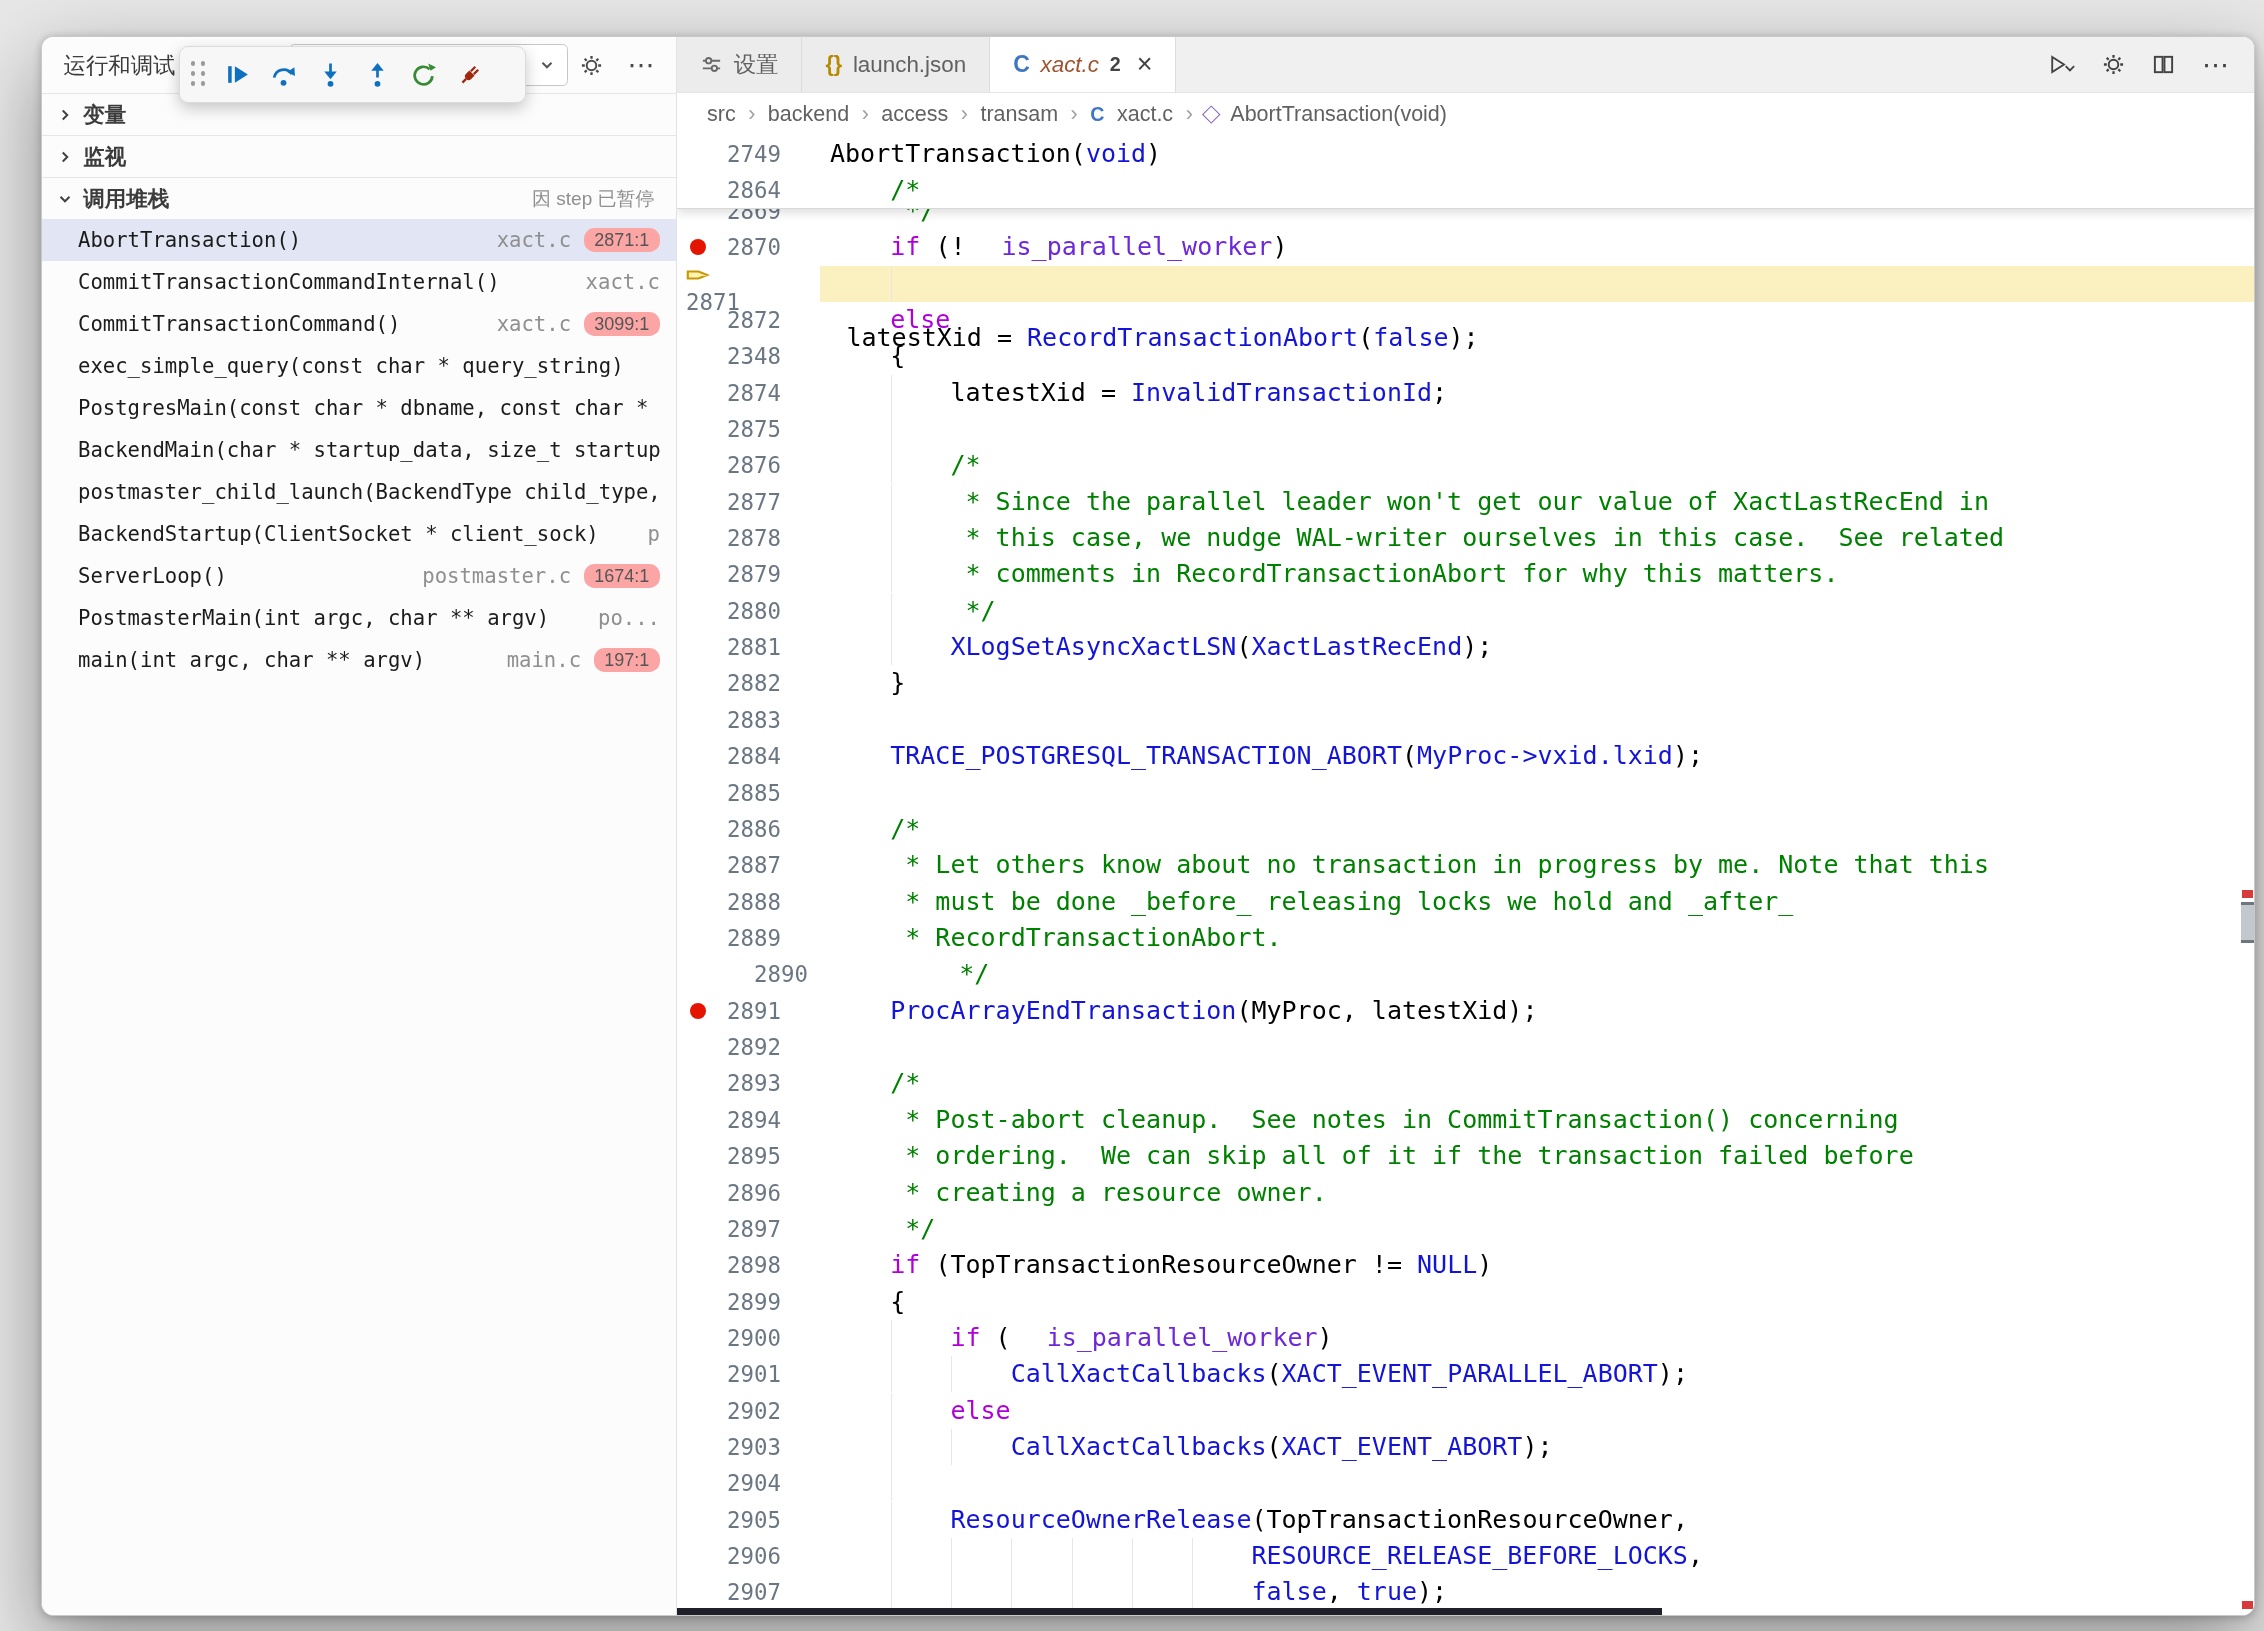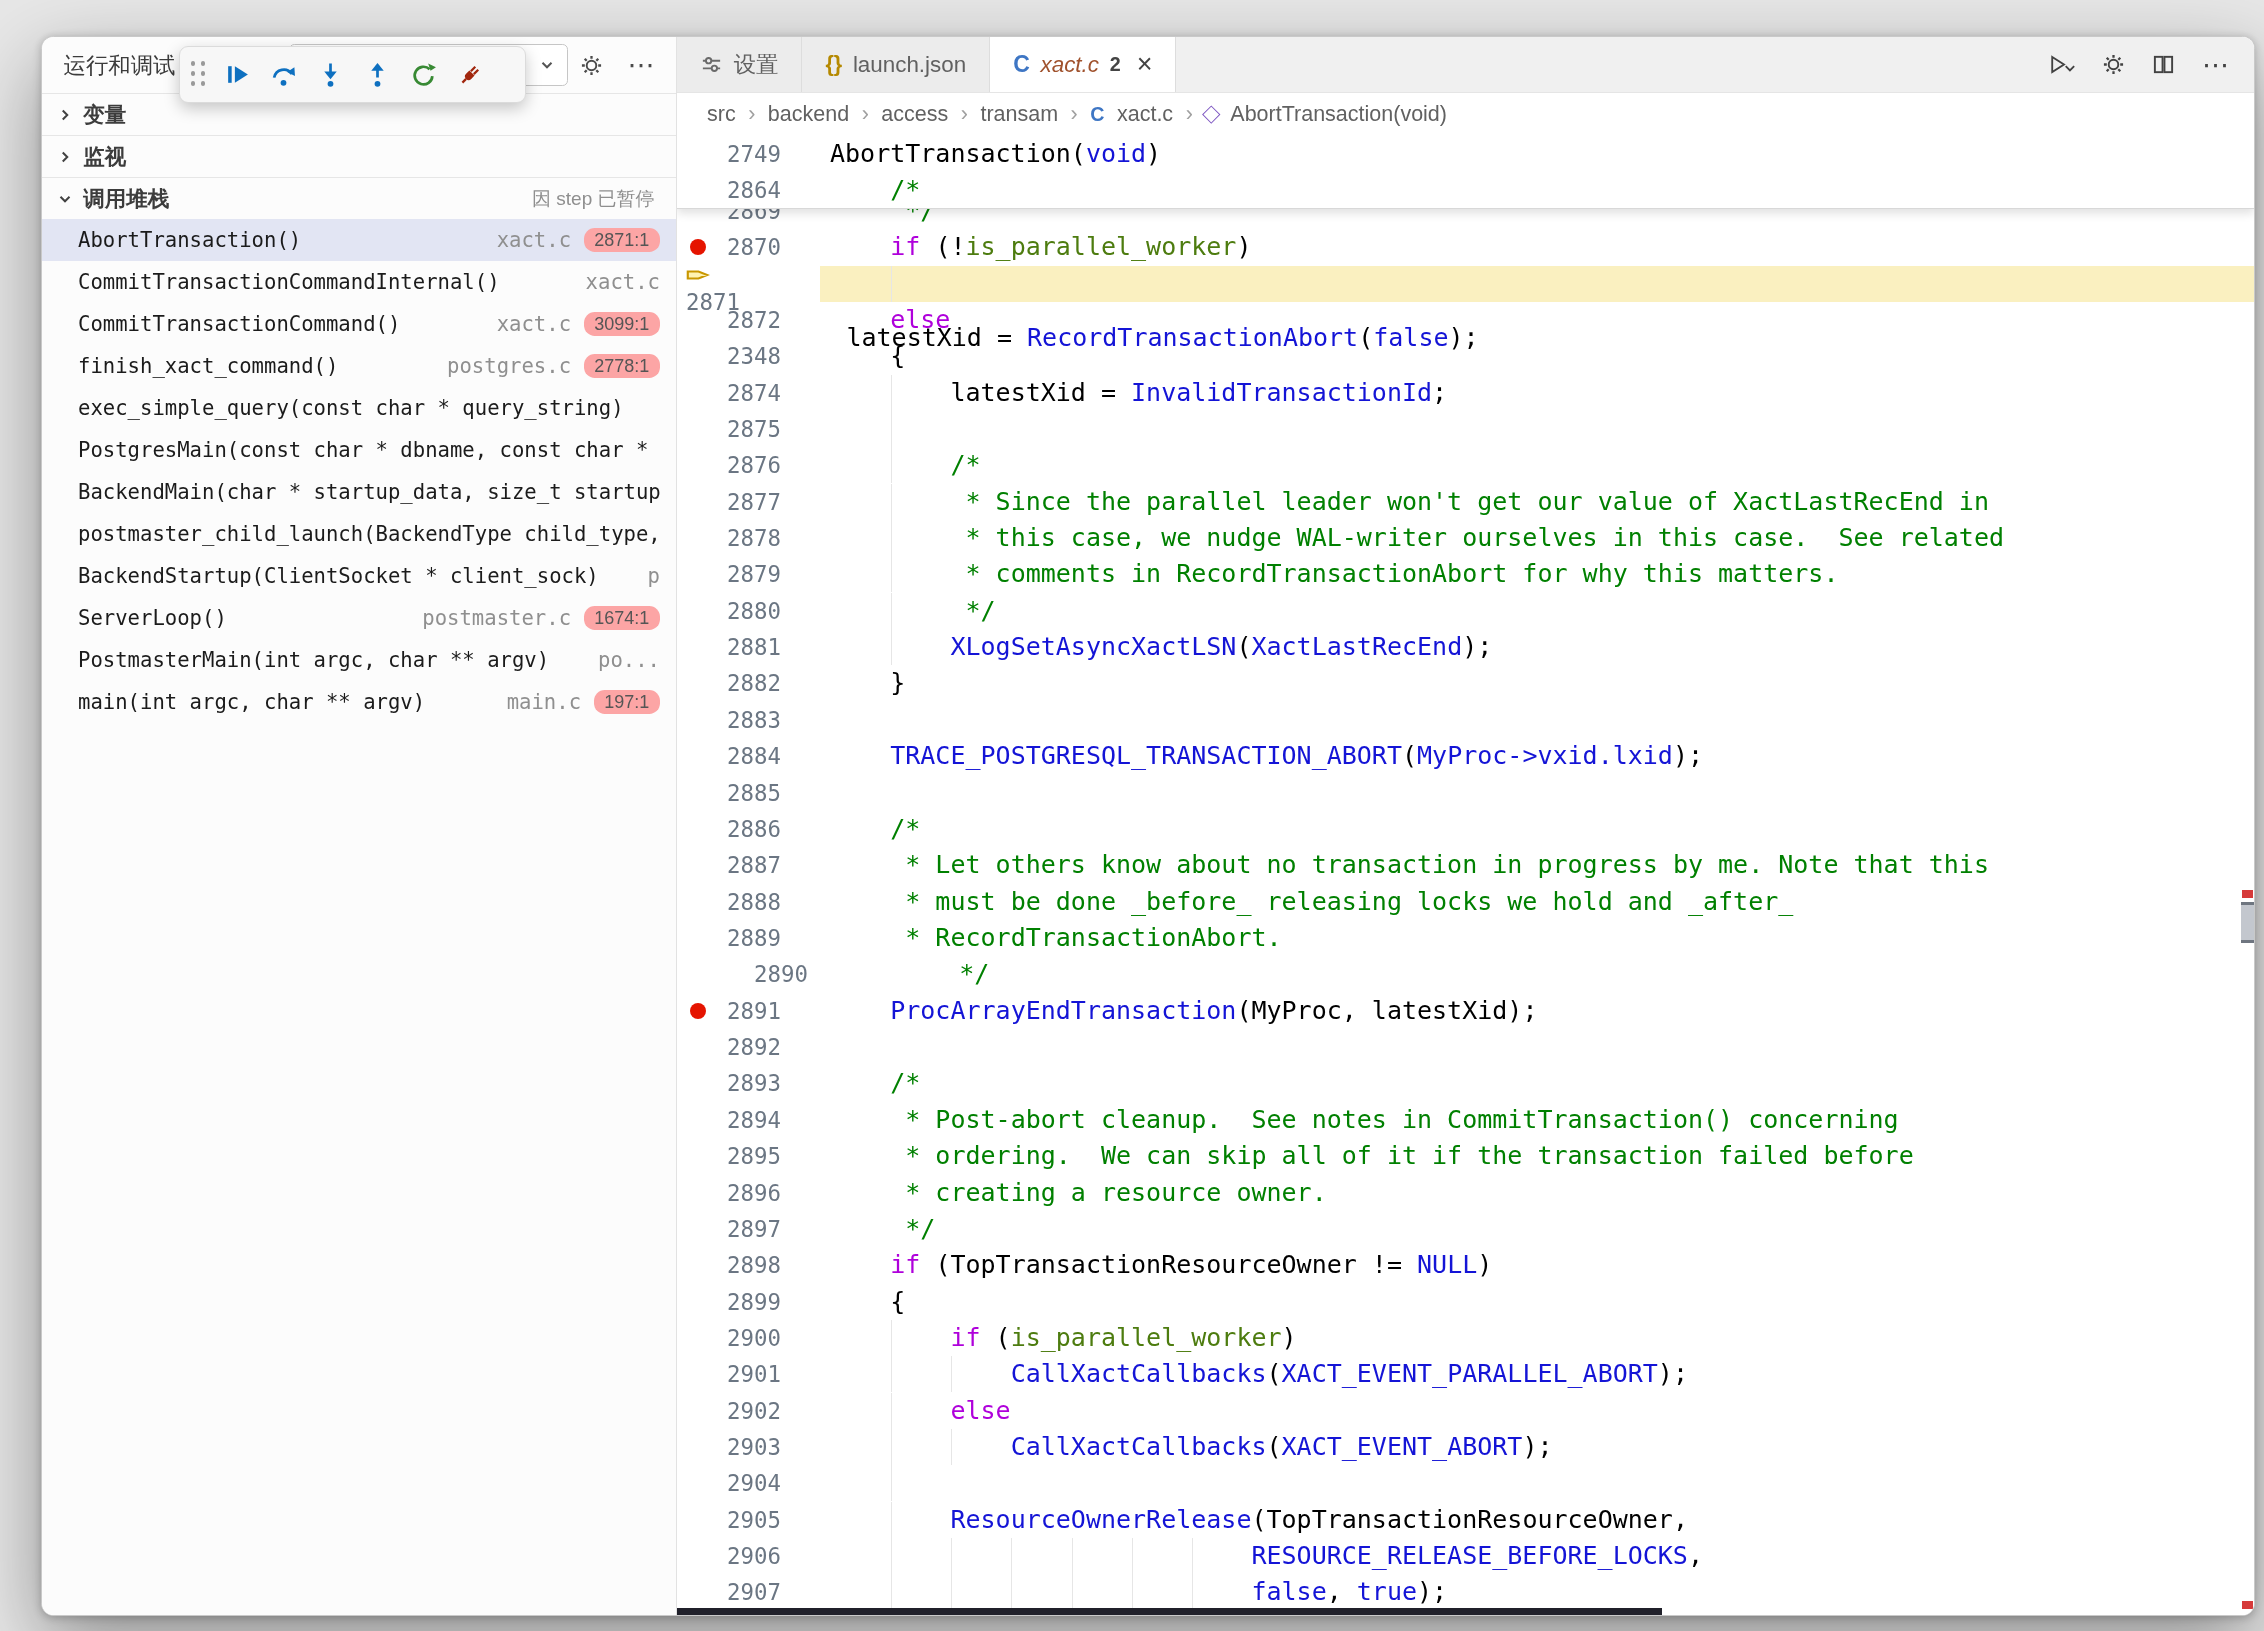--- a/index.html
+++ b/index.html
@@ -67,21 +67,21 @@
   .cl.abs { position:absolute; left:0; right:0; }
   .cl-hl { position:absolute; left:143px; right:0; top:0; bottom:0; background:#FAF0C0; }
   .cl > span { position:relative; }
   .cl-marker { width:41px; flex:none; display:flex; align-items:center; justify-content:center; }
   .cl-num { width:63px; flex:none; text-align:right; font-size:22.4px; color:#6B7683; }
   .cl-code { flex:1; padding-left:49px; white-space:pre; font-size:25px; color:#111; }
   .bp { width:16px; height:16px; border-radius:50%; background:#E51400; display:block; }
   .cur-arrow { width:24px; height:18px; display:block; }
   .g { position:absolute; top:0; bottom:0; width:0.9px; background:#E6E6E6; }
   .tok-t { color:#000; } .tok-k { color:#AF00DB; } .tok-c { color:#008000; }
-  .tok-b { color:#1414D6; } .tok-v { color:#4d7c0f; }
+  .tok-b { color:#1414D6; } .tok-v { color:#6d28d9;margin-left:36px; }
 
   .sticky { position:absolute; top:0; left:0; right:0; z-index:5; background:#fff;
     border-bottom:0.9px solid #D8D8D8; box-shadow:0 5.4px 9px rgba(0,0,0,.12); }
 
   .ruler { position:absolute; top:0; right:0; bottom:0; width:13.4px; z-index:6; }
   .ruler .mark { position:absolute; right:0.9px; width:11.6px; height:8px; background:#D63A3A; }
   .ruler .thumb { position:absolute; right:0; width:13.4px; height:41px; background:#C3C7CE;
     border-top:3.6px solid #6F7680; border-bottom:3.6px solid #6F7680; }
   .bottom-strip { position:absolute; left:0; bottom:0; width:985px; height:7.2px; background:#20202A; z-index:7; }
 
@@ -200,25 +200,20 @@
           <span class="cs-badge">2871:1</span>
         </div>
         <div class="cs-row">
           <span class="cs-name">CommitTransactionCommandInternal()</span>
           <span class="cs-file">xact.c</span>
         </div>
         <div class="cs-row">
           <span class="cs-name">CommitTransactionCommand()</span>
           <span class="cs-file">xact.c</span>
           <span class="cs-badge">3099:1</span>
-        </div>
-        <div class="cs-row">
-          <span class="cs-name">finish_xact_command()</span>
-          <span class="cs-file">postgres.c</span>
-          <span class="cs-badge">2778:1</span>
         </div>
         <div class="cs-row">
           <span class="cs-name">exec_simple_query(const char * query_string)</span>
         </div>
         <div class="cs-row">
           <span class="cs-name">PostgresMain(const char * dbname, const char * u</span>
         </div>
         <div class="cs-row">
           <span class="cs-name">BackendMain(char * startup_data, size_t startup_</span>
         </div>

